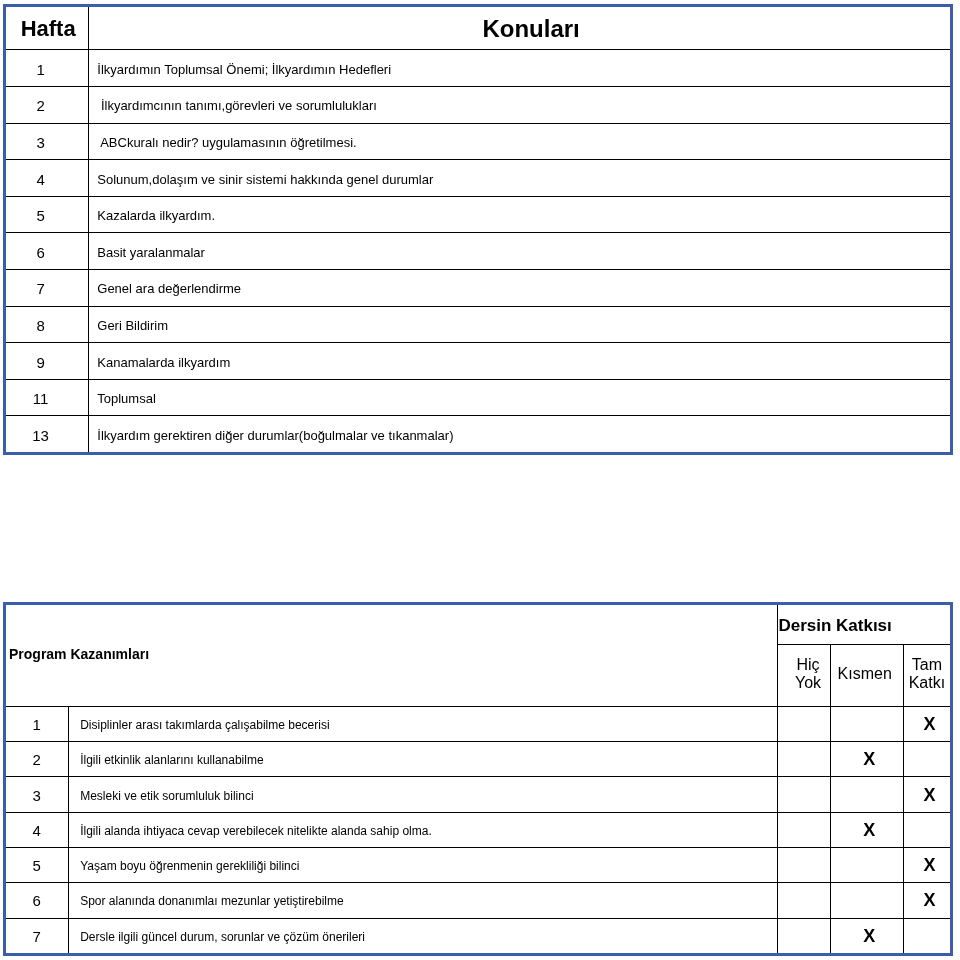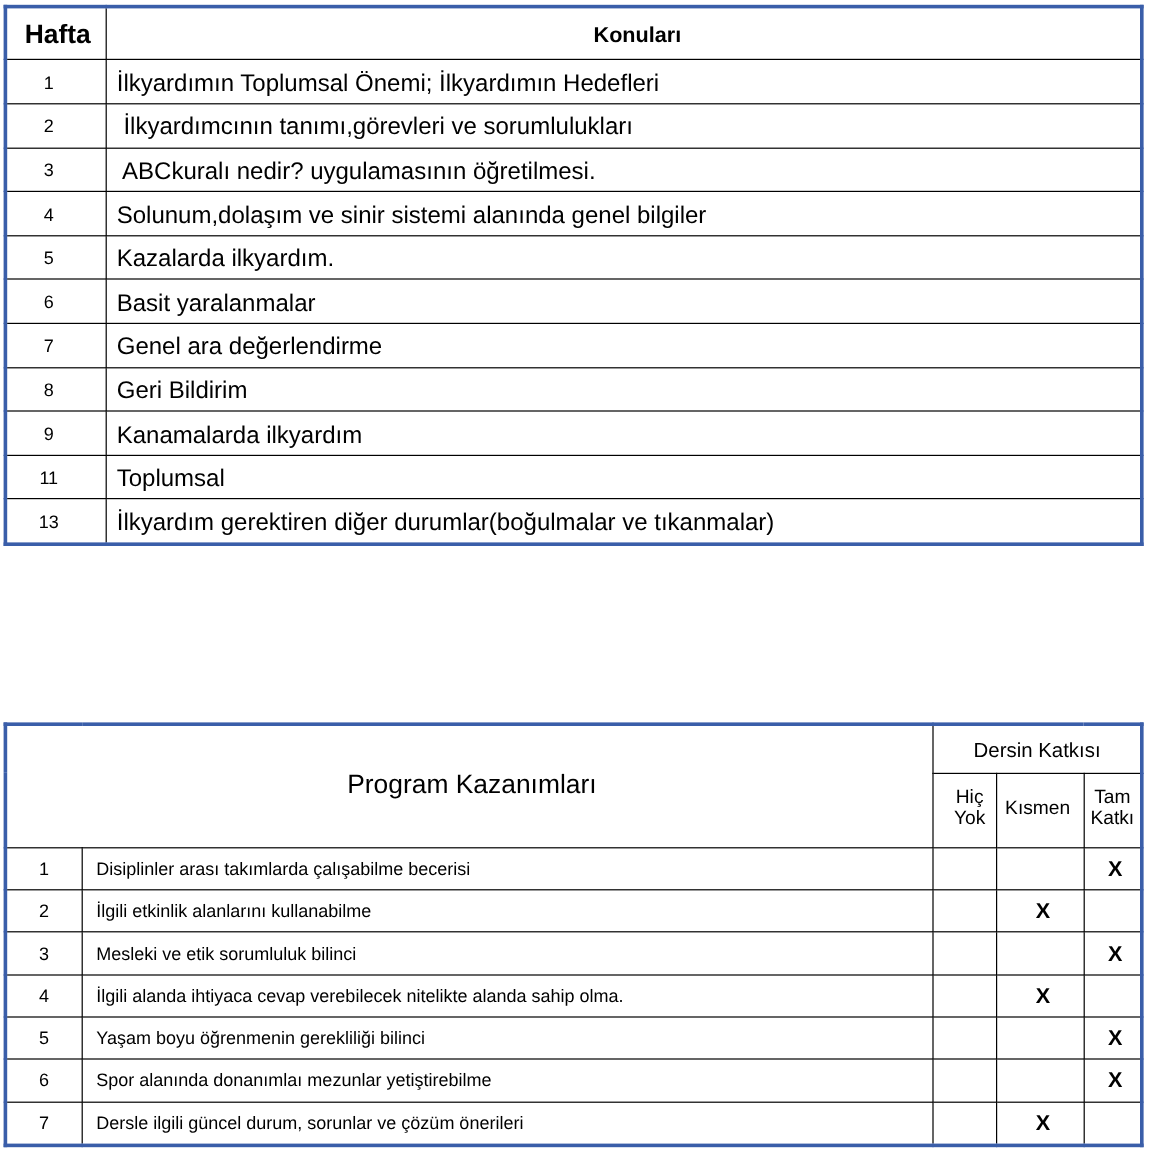--- a/index.html
+++ b/index.html
@@ -8,35 +8,35 @@
   .page{position:relative;width:960px;height:960px;overflow:hidden;}
 
   table{border-collapse:collapse;table-layout:fixed;background:#fff;}
   .tbl{position:absolute;}
   .tbl td{border:1px solid #000;padding:0;vertical-align:middle;}
 
   
   #t1{left:3px;top:4px;width:950px;border:3px solid #3a5ea9;}
   #t1 td{height:35.62px;line-height:18px;}
   #t1 .c-no{text-align:center;font-size:15px;padding-right:13px;}
-  #t1 .c-tx{font-size:20px;padding-left:8px;white-space:pre;}
+  #t1 .c-tx{font-size:13px;padding-left:8px;white-space:pre;}
   #t1 .c-no,#t1 .c-tx{position:relative;top:1.5px;}
   #t1 tr.head td{height:42.4px;}
   #t1 .h-no{font-size:22px;font-weight:bold;text-align:center;padding-left:2px;position:relative;top:1px;}
-  #t1 .h-tx{font-size:18px;font-weight:bold;text-align:center;padding-left:23px;position:relative;top:1px;}
+  #t1 .h-tx{font-size:24px;font-weight:bold;text-align:center;padding-left:23px;position:relative;top:1px;}
 
   
   #t2{left:3px;top:602px;width:950px;border:3px solid #3a5ea9;}
   #t2 td{height:34.34px;line-height:18px;}
   #t2 .p-no{text-align:center;font-size:15px;padding-right:1px;}
-  #t2 .p-tx{font-size:15px;padding-left:11px;white-space:pre;}
+  #t2 .p-tx{font-size:12px;padding-left:11px;white-space:pre;}
   #t2 .p-no,#t2 .p-tx{position:relative;top:1px;}
   #t2 .p-x{text-align:center;font-size:18px;font-weight:bold;padding-left:5px;}
-  #t2 .hd-main{height:99.7px;font-size:22px;font-weight:normal;text-align:center;position:relative;top:-1px;padding-left:3px;}
-  #t2 .hd-cat{height:38.7px;font-size:17px;font-weight:normal;text-align:center;position:relative;top:2px;}
+  #t2 .hd-main{height:99.7px;font-size:14px;font-weight:bold;position:relative;top:-1px;padding-left:3px;}
+  #t2 .hd-cat{height:38.7px;font-size:17px;font-weight:bold;text-align:left;position:relative;top:2px;}
   #t2 .hd-sub{height:61px;font-size:16px;text-align:center;line-height:17.8px;position:relative;top:-1.5px;}
   #t2 .hd-sub.w1{padding-left:8px;}
   #t2 .hd-sub.w2{padding-right:4px;}
 </style>
 </head>
 <body>
 
 <div class="page">
 
   <table class="tbl" id="t1">
@@ -56,21 +56,21 @@
       <tr>
         <td class="c-no">2</td>
         <td class="c-tx"> İlkyardımcının tanımı,görevleri ve sorumlulukları</td>
       </tr>
       <tr>
         <td class="c-no">3</td>
         <td class="c-tx"> ABCkuralı nedir? uygulamasının öğretilmesi.</td>
       </tr>
       <tr>
         <td class="c-no">4</td>
-        <td class="c-tx">Solunum,dolaşım ve sinir sistemi alanında genel bilgiler</td>
+        <td class="c-tx">Solunum,dolaşım ve sinir sistemi hakkında genel durumlar</td>
       </tr>
       <tr>
         <td class="c-no">5</td>
         <td class="c-tx">Kazalarda ilkyardım.</td>
       </tr>
       <tr>
         <td class="c-no">6</td>
         <td class="c-tx">Basit yaralanmalar</td>
       </tr>
       <tr>

